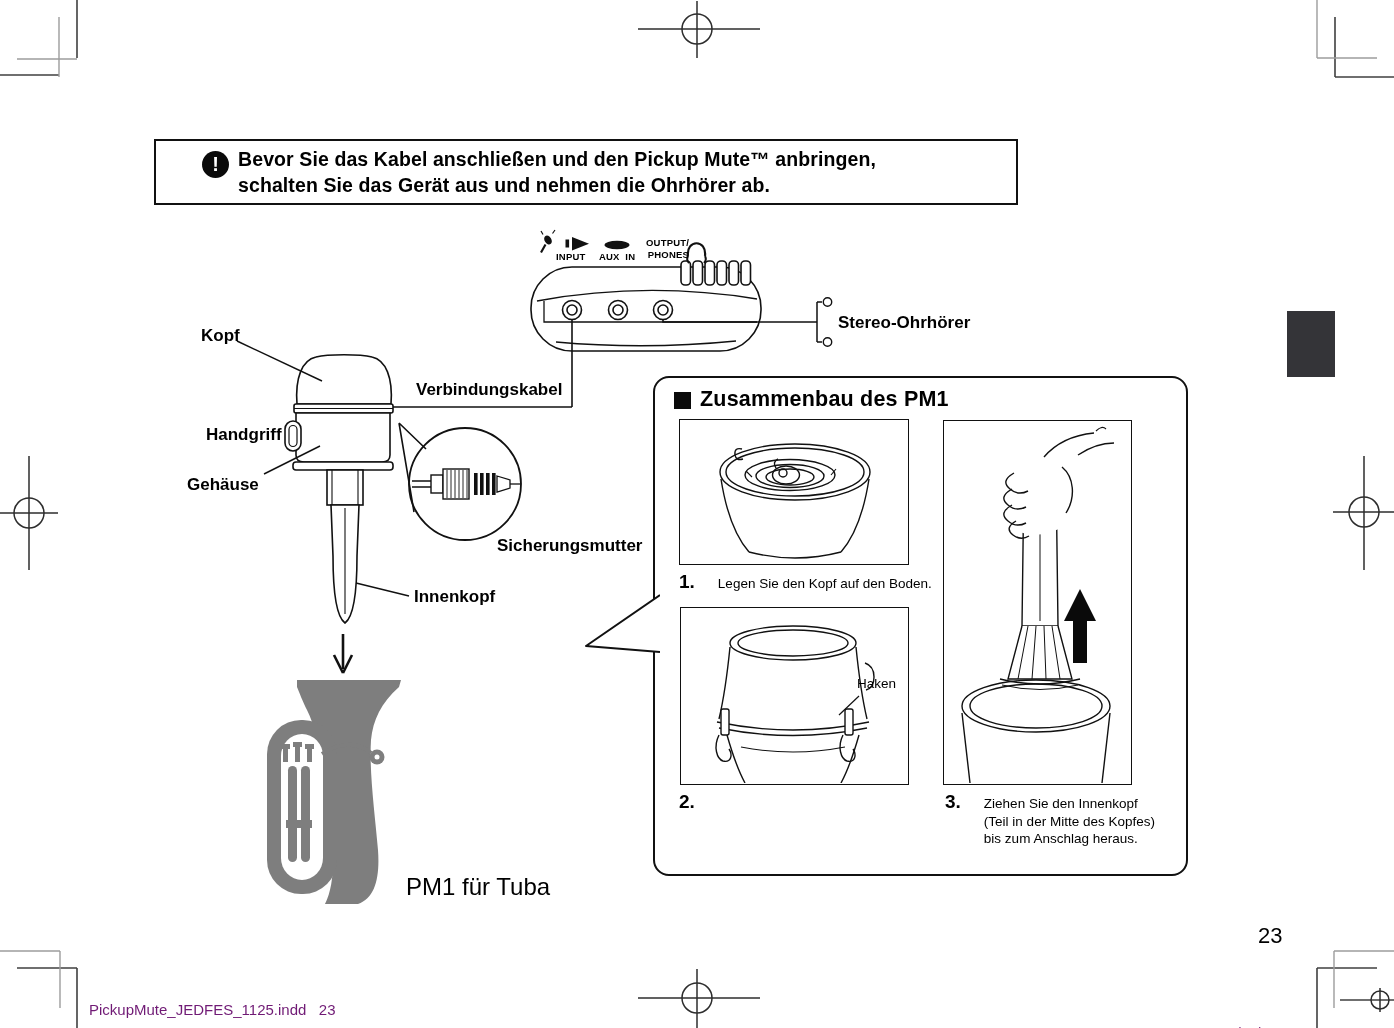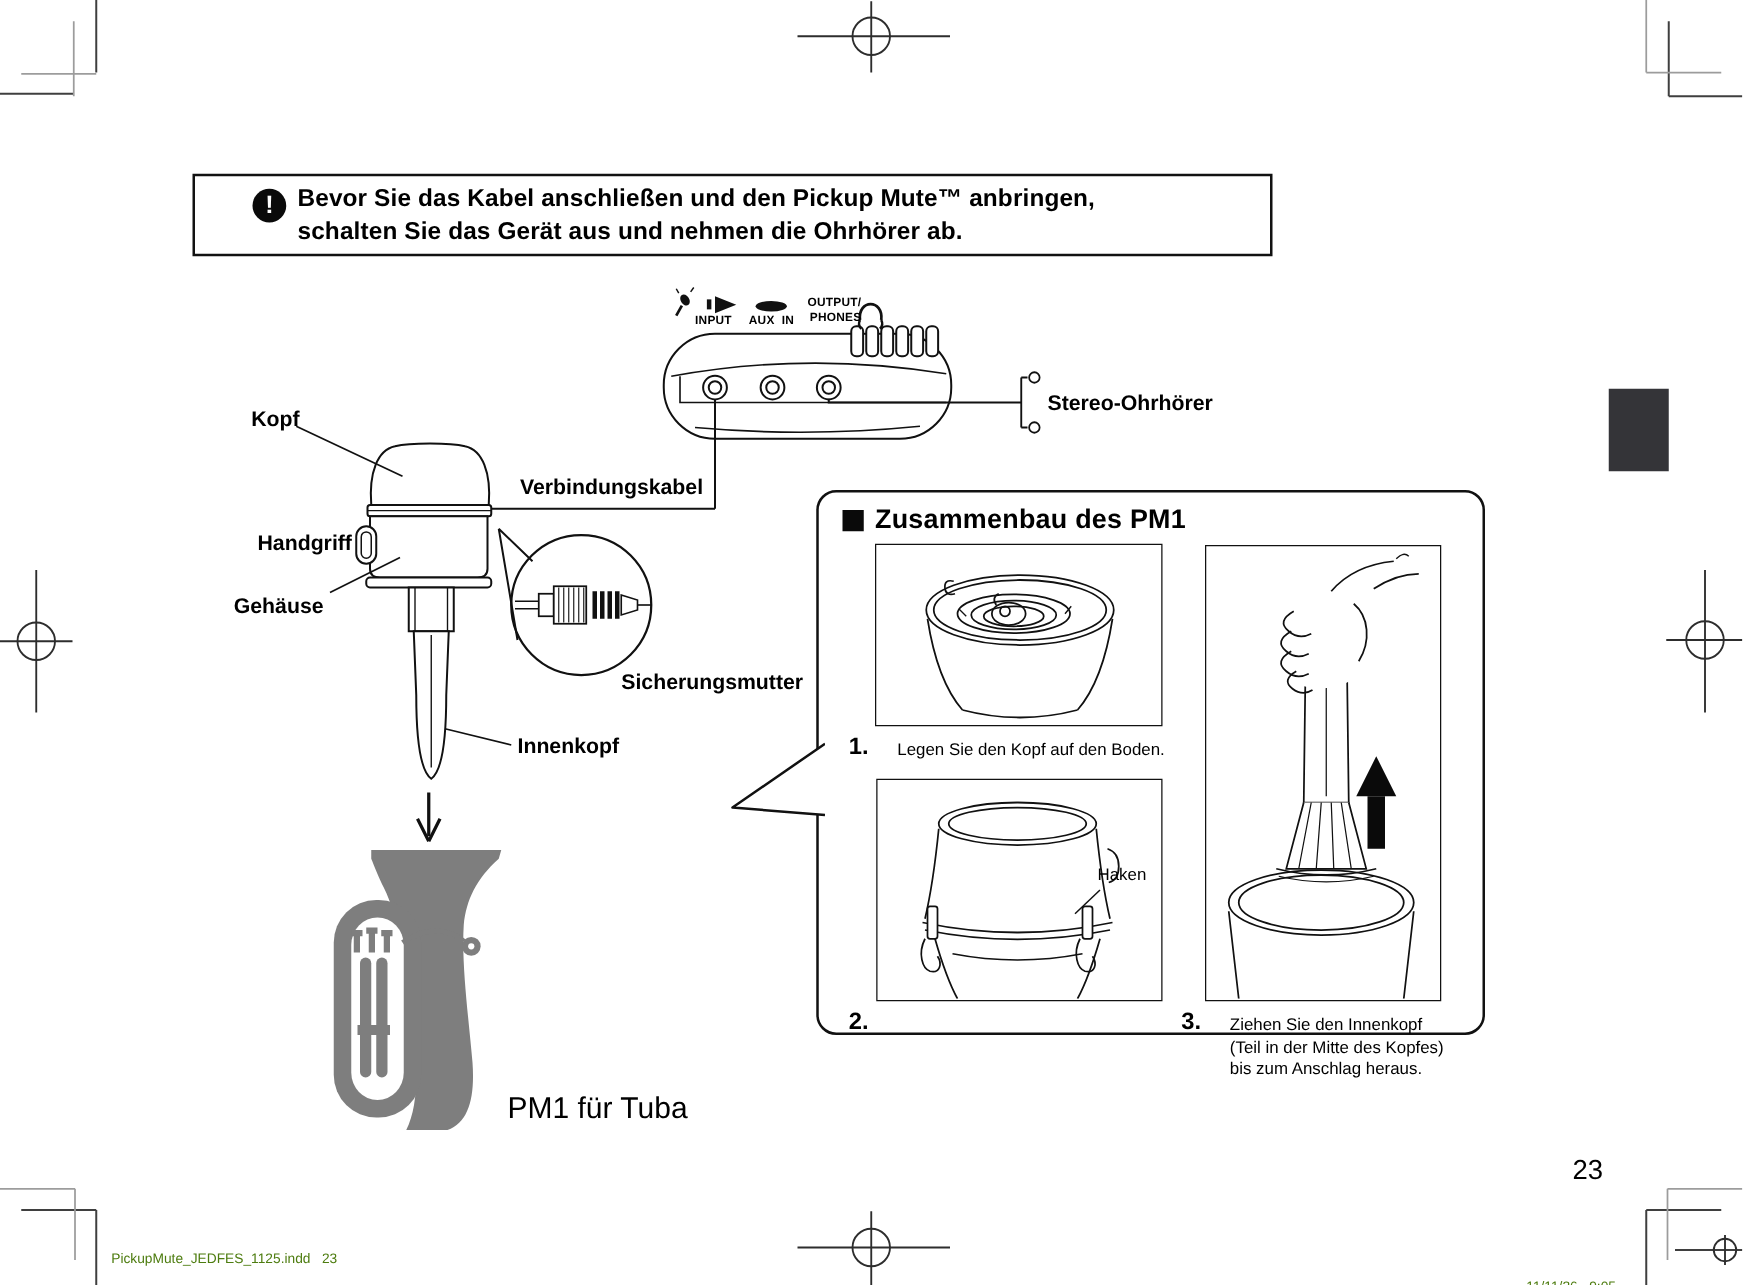--- a/index.html
+++ b/index.html
@@ -18,45 +18,45 @@
                 background:#0a0a0a;color:#fff;font-weight:bold;font-size:20px;line-height:27px;
                 text-align:center;}
   .warning-text{position:absolute;left:82px;top:5px;font-size:19.5px;font-weight:bold;
                 line-height:26px;letter-spacing:0.1px;}
 
   
   .lbl{font-weight:bold;font-size:17px;white-space:nowrap;z-index:2;}
   .small-lbl{font-weight:bold;font-size:9.5px;letter-spacing:0.2px;z-index:2;line-height:11.5px;text-align:right;}
 
   
-  .assembly-box{left:653px;top:392px;width:535px;height:436px;border:2px solid #111;
+  .assembly-box{left:653px;top:376px;width:535px;height:500px;border:2px solid #111;
                 border-radius:16px;box-sizing:border-box;z-index:2;text-decoration:underline;}
   .assembly-title{position:absolute;left:19px;top:9px;display:flex;align-items:center;}
   .bullet-sq{width:17px;height:17px;background:#0a0a0a;margin-right:9px;margin-top:2px;}
   .assembly-title-text{font-size:21.5px;font-weight:bold;letter-spacing:0.2px;}
-  .frame{position:absolute;border:1.6px solid #111;box-sizing:border-box;background:#fff;margin-left:21px;}
+  .frame{position:absolute;border:1.6px solid #111;box-sizing:border-box;background:#fff;}
   .frame1{left:24px;top:41px;width:230px;height:146px;}
   .frame2{left:25px;top:229px;width:229px;height:178px;}
   .frame3{left:288px;top:42px;width:189px;height:365px;}
   .haken-lbl{position:absolute;left:176px;top:68px;font-size:13.5px;}
   .step{position:absolute;display:flex;align-items:flex-start;}
   .step1{left:24px;top:194px;}
   .step2{left:24px;top:414px;}
   .step3{left:290px;top:414px;}
   .step-num{font-size:19px;font-weight:bold;line-height:19px;}
   .step-text{font-size:13.5px;line-height:17.5px;margin-left:23px;padding-top:3px;}
 
   .footnote{left:657px;top:862px;width:531px;font-size:15.5px;font-style:italic;
             line-height:19.5px;text-align:justify;padding-left:13px;text-indent:-13px;
             box-sizing:border-box;z-index:2;}
 
   .tuba-caption{left:406px;top:873px;font-size:24px;font-weight:normal;z-index:2;}
   .page-number{left:1258px;top:902px;font-size:22px;z-index:2;margin-top:21px;}
   .black-tab{left:1287px;top:311px;width:48px;height:66px;background:var(--tab-dark,#343438);z-index:2;}
-  .slug{font-size:11px;color:#4d7c0f;z-index:2;}
+  .slug{font-size:15px;color:#701a75;z-index:2;}
   .slug-left{left:89px;top:1001px;}
   .slug-right{left:1221px;top:1000px;margin-top:24px;}
   .callout-svg{position:absolute;left:578px;top:593px;z-index:3;}
 </style>
 </head>
 <body>
 
 <div class="page">
 
   <svg class="artwork" width="1394" height="1028" viewBox="0 0 1394 1028">

